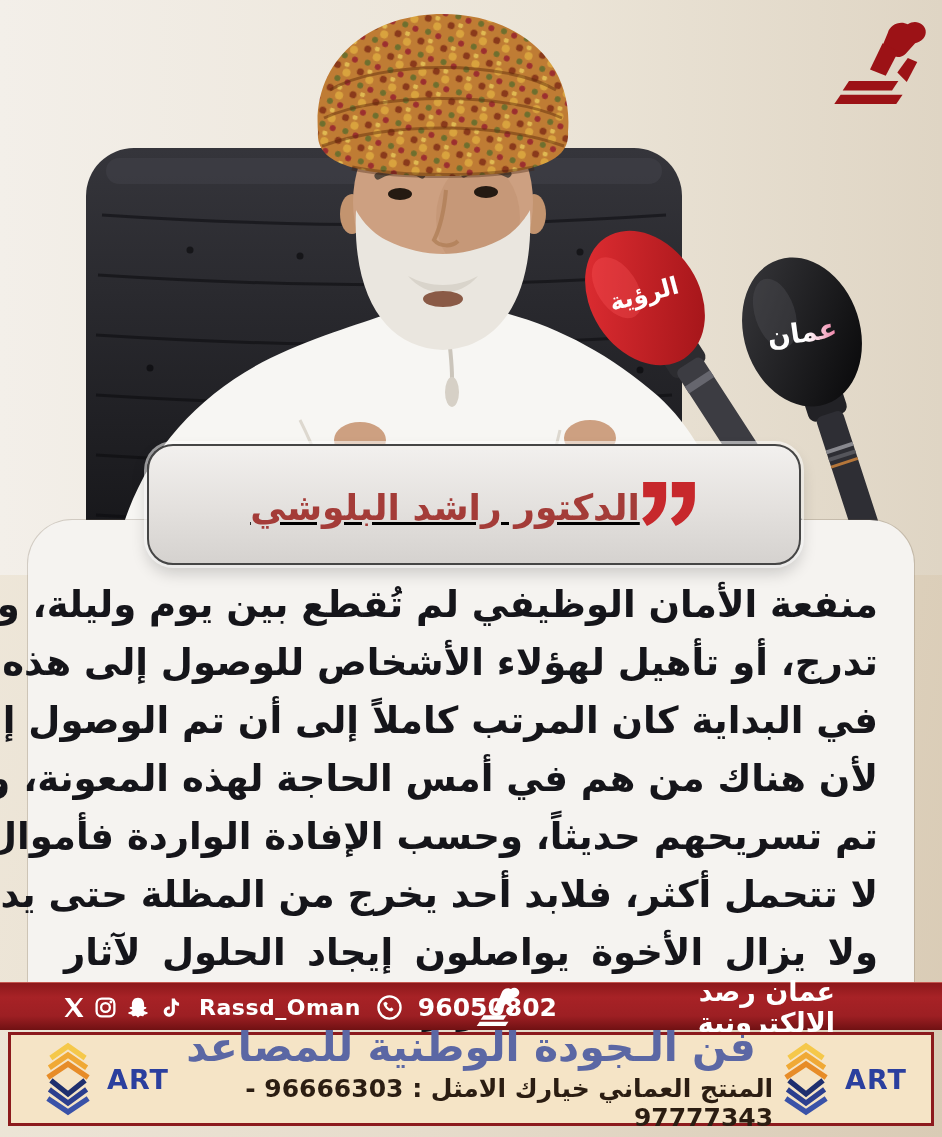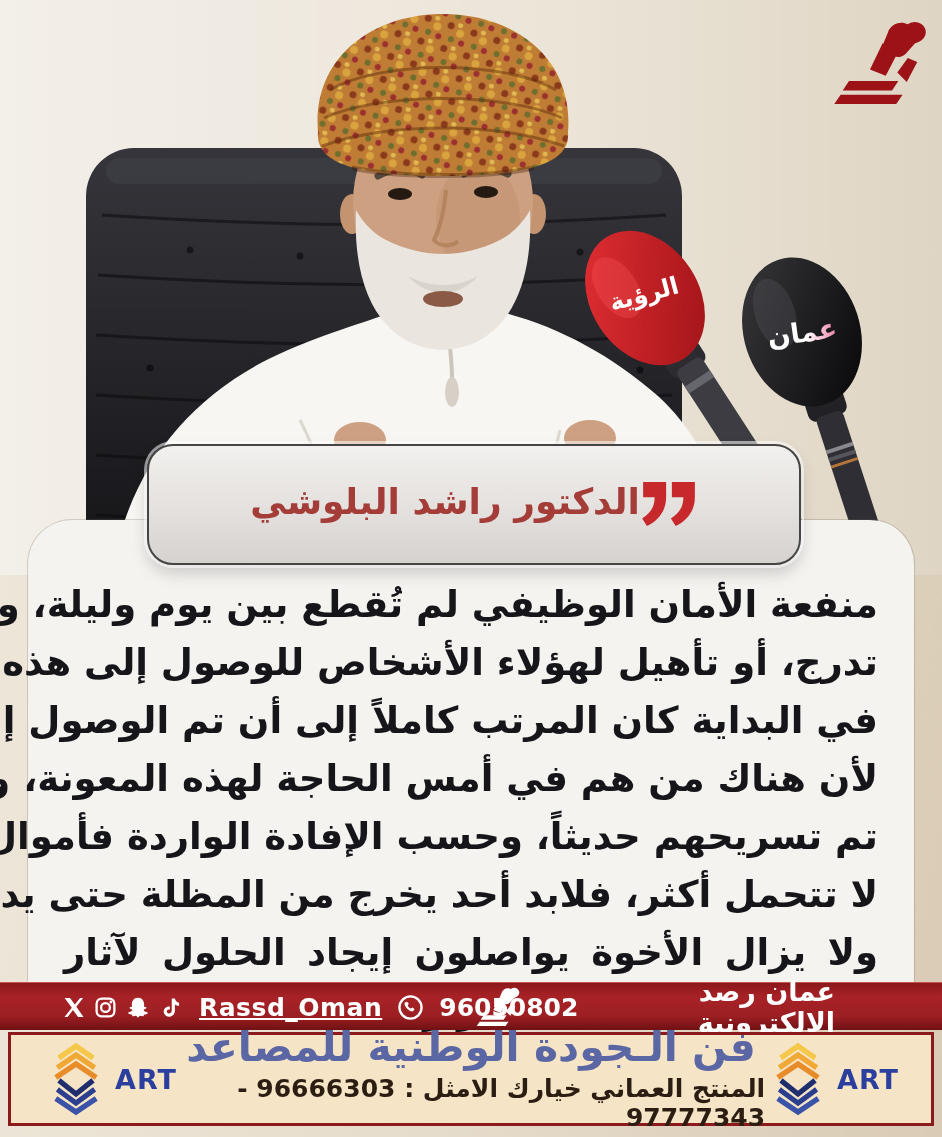--- a/index.html
+++ b/index.html
@@ -9,47 +9,47 @@
   
   .photo{position:absolute;left:0;top:0;width:942px;height:575px;}
   .photo svg{display:block;width:100%;height:100%;}
   
   .name-card{position:absolute;left:147px;top:444px;width:654px;height:121px;z-index:4;
              background:linear-gradient(180deg,#f2f0ee 0%,#e3e0dd 55%,#d5d2cf 100%);
              border:2px solid #454545;border-radius:26px;
              box-shadow:0 0 0 3px rgba(255,255,255,.55),0 8px 16px rgba(0,0,0,.18);
              display:flex;flex-direction:column;align-items:center;justify-content:center;gap:4px;
              direction:rtl;}
-  .name-row{display:flex;align-items:flex-start;direction:rtl;}
+  .name-row{display:flex;align-items:flex-end;direction:rtl;text-decoration:underline;}
   .name-text{font-size:36px;font-weight:bold;color:#a43c38;line-height:1.1;}
   .name-title{font-size:27px;font-weight:bold;color:#23262e;}
   
   .quote-card{position:absolute;left:28px;top:520px;width:886px;height:462px;z-index:3;
               background:#f5f3f0;border-radius:44px 44px 0 0;
               box-shadow:0 0 0 1px rgba(110,100,85,.25);
               padding:56px 36px 0 36px;}
   .quote-text{direction:rtl;color:#15151a;font-size:37px;font-weight:bold;line-height:58px;}
   .quote-line{text-align:justify;text-align-last:justify;white-space:nowrap;}
   .quote-line.last{text-align-last:center;white-space:normal;}
   
   .footer-bar{position:absolute;left:0;top:982px;width:942px;height:48px;z-index:5;
               background:linear-gradient(180deg,#8c181b 0%,#a72226 30%,#9d1f23 70%,#701113 100%);
               border-top:1px solid #c4564f;}
   .footer-left{position:absolute;left:62px;top:0;height:48px;display:flex;align-items:center;gap:9px;}
   .footer-left svg{display:block;}
-  .footer-handle{color:#fff;font-weight:bold;font-size:25px;margin:0 6px 0 8px;letter-spacing:.5px;text-decoration:underline;}
+  .footer-handle{color:#fff;font-weight:bold;font-size:22px;margin:0 6px 0 8px;letter-spacing:.5px;}
   .footer-phone{color:#fff;font-weight:bold;font-size:25px;margin-left:6px;}
   .footer-logo{position:absolute;left:468px;top:3px;}
   .footer-brand{position:absolute;left:575px;top:0;width:260px;height:48px;display:flex;
                 align-items:center;justify-content:center;color:#fff;font-weight:bold;
                 font-size:27px;direction:rtl;}
   
   .ad-banner{position:absolute;left:8px;top:1032px;width:926px;height:94px;z-index:5;
              background:#f5e4c6;border:3px solid #8c1a1d;
-             display:flex;align-items:center;justify-content:space-between;padding:0 32px;}
+             display:flex;align-items:center;justify-content:space-between;padding:0 24px;}
   .art-logo{display:flex;align-items:center;gap:6px;}
   .art-label{color:#2b3f9e;font-weight:bold;font-size:27px;letter-spacing:1px;}
   .ad-center{display:flex;flex-direction:column;align-items:center;justify-content:center;gap:4px;direction:rtl;}
   .ad-title{color:#5b67a4;font-weight:bold;font-size:41px;line-height:1.05;}
   .ad-subtitle{color:#2b1d12;font-weight:bold;font-size:25px;direction:rtl;}
 </style>
 </head>
 <body>
 
 <div class="poster">

